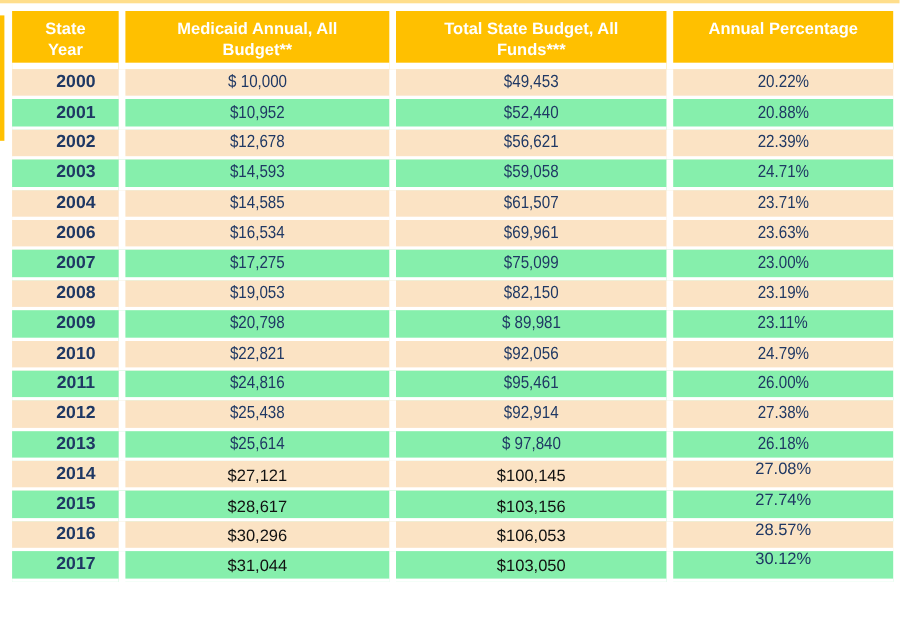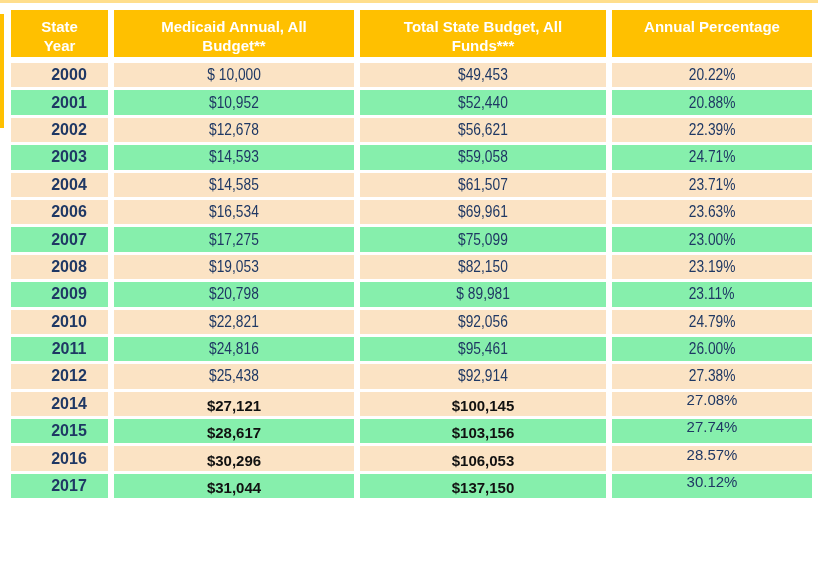--- a/index.html
+++ b/index.html
@@ -76,21 +76,20 @@
   .condensed {
     display: inline-block;
     transform: scaleX(0.86);
     transform-origin: center;
   }
   .regular-val {
     display: inline-block;
     font-size: 15px;
     position: relative;
     top: 2px;
-    font-weight: bold;
   }
   .regular-pct {
     display: inline-block;
     font-size: 15px;
     position: relative;
     top: -4px;
   }
 </style>
 </head>
 <body>
@@ -192,20 +191,26 @@
     <td class="val"><span class="condensed" style="color: rgb(31, 56, 100);">$24,816</span></td>
     <td class="val"><span class="condensed" style="color: rgb(31, 56, 100);">$95,461</span></td>
     <td class="pct"><span class="condensed">26.00%</span></td>
   </tr>
         <tr class="dark">
     <td class="year"><span>2012</span></td>
     <td class="val"><span class="condensed" style="color: rgb(31, 56, 100);">$25,438</span></td>
     <td class="val"><span class="condensed" style="color: rgb(31, 56, 100);">$92,914</span></td>
     <td class="pct"><span class="condensed">27.38%</span></td>
   </tr>
+        <tr class="light">
+    <td class="year"><span>2013</span></td>
+    <td class="val"><span class="condensed" style="color: rgb(31, 56, 100);">$25,614</span></td>
+    <td class="val"><span class="condensed" style="color: rgb(31, 56, 100);">$ 97,840</span></td>
+    <td class="pct"><span class="condensed">26.18%</span></td>
+  </tr>
         <tr class="dark">
     <td class="year"><span>2014</span></td>
     <td class="val"><span class="regular-val" style="color: rgb(17, 17, 17);">$27,121</span></td>
     <td class="val"><span class="regular-val" style="color: rgb(17, 17, 17);">$100,145</span></td>
     <td class="pct"><span class="regular-pct">27.08%</span></td>
   </tr>
         <tr class="light">
     <td class="year"><span>2015</span></td>
     <td class="val"><span class="regular-val" style="color: rgb(17, 17, 17);">$28,617</span></td>
     <td class="val"><span class="regular-val" style="color: rgb(17, 17, 17);">$103,156</span></td>
@@ -213,18 +218,18 @@
   </tr>
         <tr class="dark">
     <td class="year"><span>2016</span></td>
     <td class="val"><span class="regular-val" style="color: rgb(17, 17, 17);">$30,296</span></td>
     <td class="val"><span class="regular-val" style="color: rgb(17, 17, 17);">$106,053</span></td>
     <td class="pct"><span class="regular-pct">28.57%</span></td>
   </tr>
         <tr class="light">
     <td class="year"><span>2017</span></td>
     <td class="val"><span class="regular-val" style="color: rgb(17, 17, 17);">$31,044</span></td>
-    <td class="val"><span class="regular-val" style="color: rgb(17, 17, 17);">$137,150</span></td>
+    <td class="val"><span class="regular-val" style="color: rgb(17, 17, 17);">$103,050</span></td>
     <td class="pct"><span class="regular-pct">30.12%</span></td>
   </tr>
       </tbody>
   </table>
 </div>
 
 </body></html>

